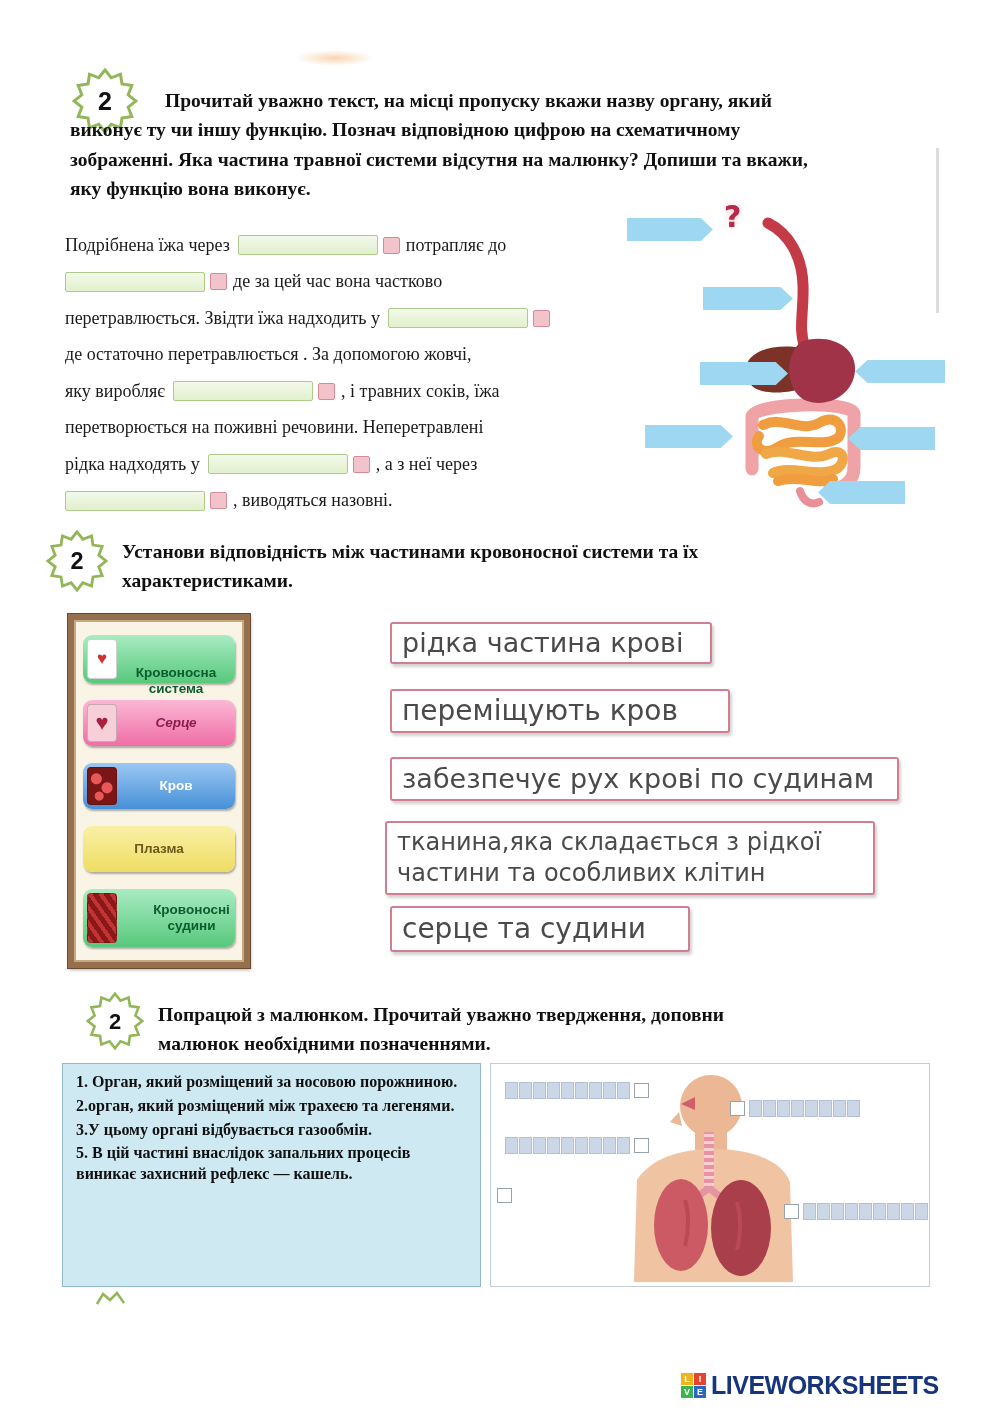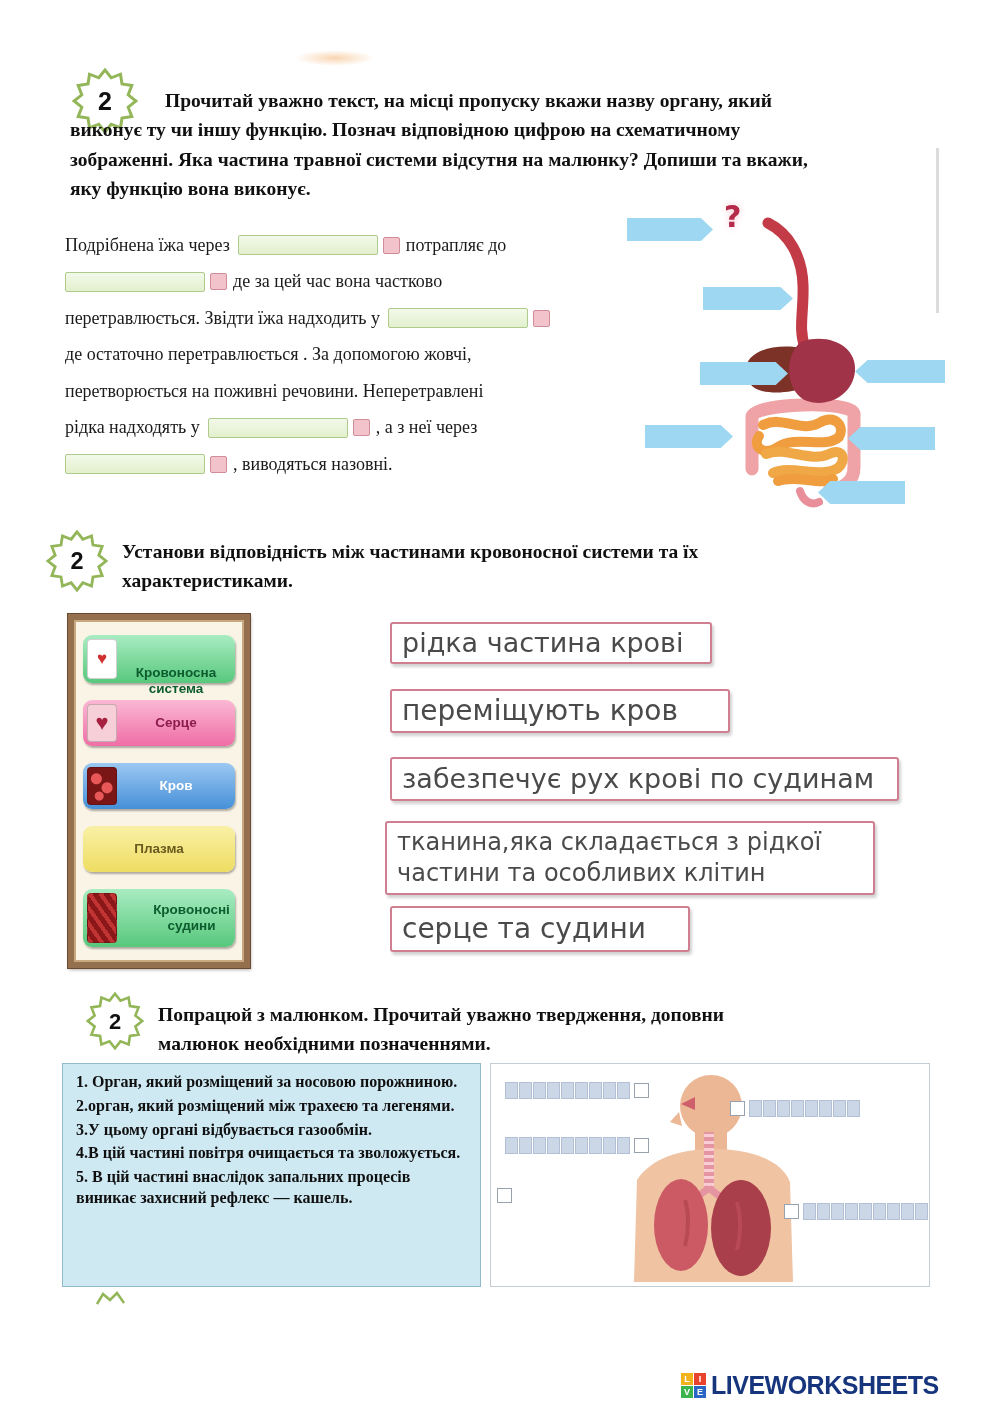--- a/index.html
+++ b/index.html
@@ -121,20 +121,26 @@
       </div>
       <div class="fill-line">
         <span class="fill-text">перетравлюється. Звідти їжа надходить у</span>
         <span class="blank-input"></span>
         <span class="blank-check"></span>
       </div>
       <div class="fill-line">
         <span class="fill-text">де остаточно перетравлюється . За допомогою жовчі,</span>
       </div>
       <div class="fill-line">
+        <span class="fill-text">яку виробляє</span>
+        <span class="blank-input"></span>
+        <span class="blank-check"></span>
+        <span class="fill-text">, і травних соків, їжа</span>
+      </div>
+      <div class="fill-line">
         <span class="fill-text">перетворюється на поживні речовини. Неперетравлені</span>
       </div>
       <div class="fill-line">
         <span class="fill-text">рідка надходять у</span>
         <span class="blank-input"></span>
         <span class="blank-check"></span>
         <span class="fill-text">, а з неї через</span>
       </div>
       <div class="fill-line">
         <span class="blank-input"></span>
@@ -175,21 +181,21 @@
   <div class="instr instr2">Установи відповідність між частинами кровоносної системи та їх характеристиками.</div>
 
   <div class="panel-frame">
     <div id="cards">
         <div class="term-card" style="background: linear-gradient(rgb(169, 236, 194), rgb(87, 200, 124)); height: 48px;">
           <div class="card-icon icon-blood-bag"></div>
           <span class="card-label" style="color: rgb(12, 92, 46); margin-top: 44px;">Кровоносна система</span>
         </div>
         <div class="term-card" style="background: linear-gradient(rgb(251, 184, 212), rgb(239, 109, 166)); height: 46px;">
           <div class="card-icon icon-heart"></div>
-          <span class="card-label" style="color: rgb(140, 28, 78);">Серце</span>
+          <span class="card-label" style="color: rgb(140, 28, 78); font-style: italic;">Серце</span>
         </div>
         <div class="term-card" style="background: linear-gradient(rgb(156, 200, 242), rgb(70, 144, 216)); height: 46px;">
           <div class="card-icon icon-blood-cells"></div>
           <span class="card-label" style="color: rgb(255, 255, 255);">Кров</span>
         </div>
         <div class="term-card" style="background: linear-gradient(rgb(249, 240, 166), rgb(238, 221, 98)); height: 46px;">
           <span class="card-label" style="color: rgb(106, 90, 30);">Плазма</span>
         </div>
         <div class="term-card" style="background: linear-gradient(rgb(169, 236, 194), rgb(87, 200, 124)); height: 58px; gap: 31px;">
           <div class="card-icon icon-vessels"></div>
@@ -204,21 +210,20 @@
       <text x="33" y="42" text-anchor="middle" font-family="Liberation Sans, sans-serif" font-size="25" font-weight="bold" fill="#111111">2</text>
     </svg>
   </div>
 
   <div class="instr instr3">Попрацюй з малюнком. Прочитай уважно твердження, доповни малюнок необхідними позначеннями.</div>
 
   <div class="statements-panel" id="statements">
       <p class="statement">1. Орган, який розміщений за носовою порожниною.</p>
       <p class="statement">2.орган, який розміщений між трахеєю та легенями.</p>
       <p class="statement">3.У цьому органі відбувається газообмін.</p>
-      <p class="statement">4.В цій частині повітря очищається та зволожується.</p>
       <p class="statement">5. В цій частині внаслідок запальних процесів виникає захисний рефлекс — кашель.</p>
     </div>
 
   <div class="resp-panel" id="resp-panel">
     <svg class="resp-svg" width="168" height="212" viewBox="0 0 168 212">
       <circle cx="82" cy="36" r="31" fill="#ecb795"></circle>
       <polygon points="50,42 41,52 53,56" fill="#ecb795"></polygon>
       <rect x="66" y="58" width="32" height="28" fill="#ecb795"></rect>
       <path d="M8,110 C22,88 52,79 84,79 C122,79 152,90 161,112 L164,212 L5,212 Z" fill="#f0c3a2"></path>
       <polygon points="52,34 66,27 66,40" fill="#cf5f6a"></polygon>

